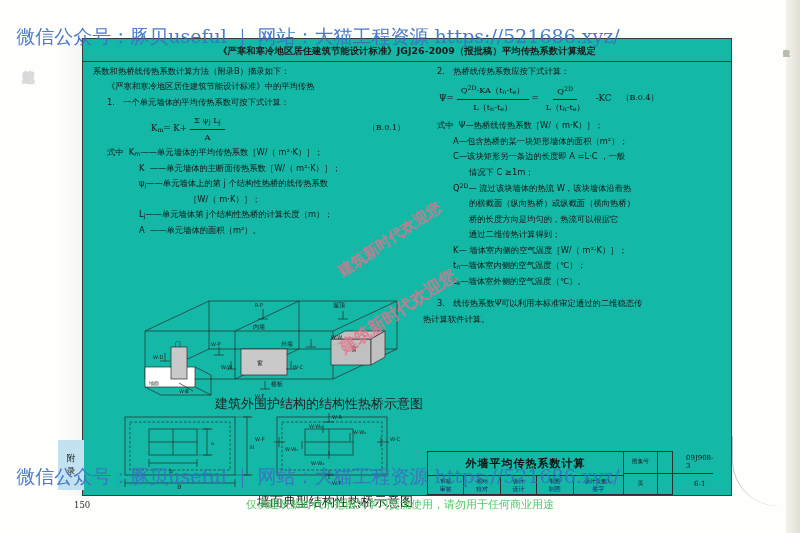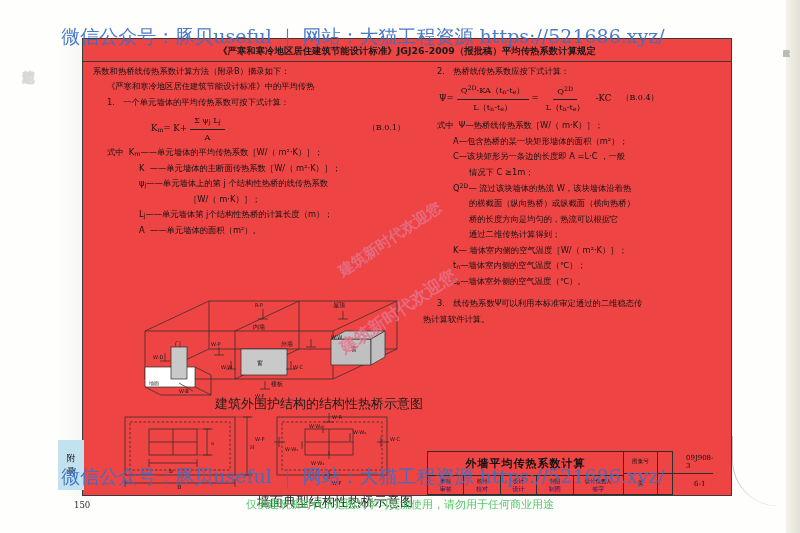--- a/index.html
+++ b/index.html
@@ -13,21 +13,21 @@
     position: relative; width: 800px; height: 533px;
     background: #fefefd;
   }
 
   
   .sheet {
     position: absolute;
     left: 82px; top: 38px;
     width: 650px; height: 458px;
     border: 1.6px solid #3a3a3a;
-    background: #ef4444;
+    background: #14b8a6;
   }
   .sheet-inner { position: relative; width: 100%; height: 100%; }
 
   
   .hdr-title {
     position: absolute; top: 6px; left: 0; width: 100%;
     text-align: center;
     font-size: 9.3px; font-weight: bold; color: #1a1a1a;
     letter-spacing: .1px;
     white-space: nowrap;
@@ -127,21 +127,21 @@
     font-size: 8.5px; color: #2a2a2a;
     font-family: "DejaVu Serif", serif;
   }
 
   
   .wm-blue {
     position: absolute; left: 0; width: 636px;
     text-align: center;
     font-family: "DejaVu Serif", "Liberation Serif", serif;
     font-size: 19px; color: #3b6fc4; opacity: .92;
-    white-space: nowrap; pointer-events: none; margin-left: 45px;
+    white-space: nowrap; pointer-events: none;
   }
   .wm-blue.top { top: 24px; }
   .wm-blue.bot { top: 464px; }
   .wm-green {
     position: absolute; left: 0; top: 497px; width: 800px;
     text-align: center; font-size: 11px; color: #2fbf4a; opacity: .85;
     white-space: nowrap; pointer-events: none;
   }
   .wm-red {
     position: absolute;

